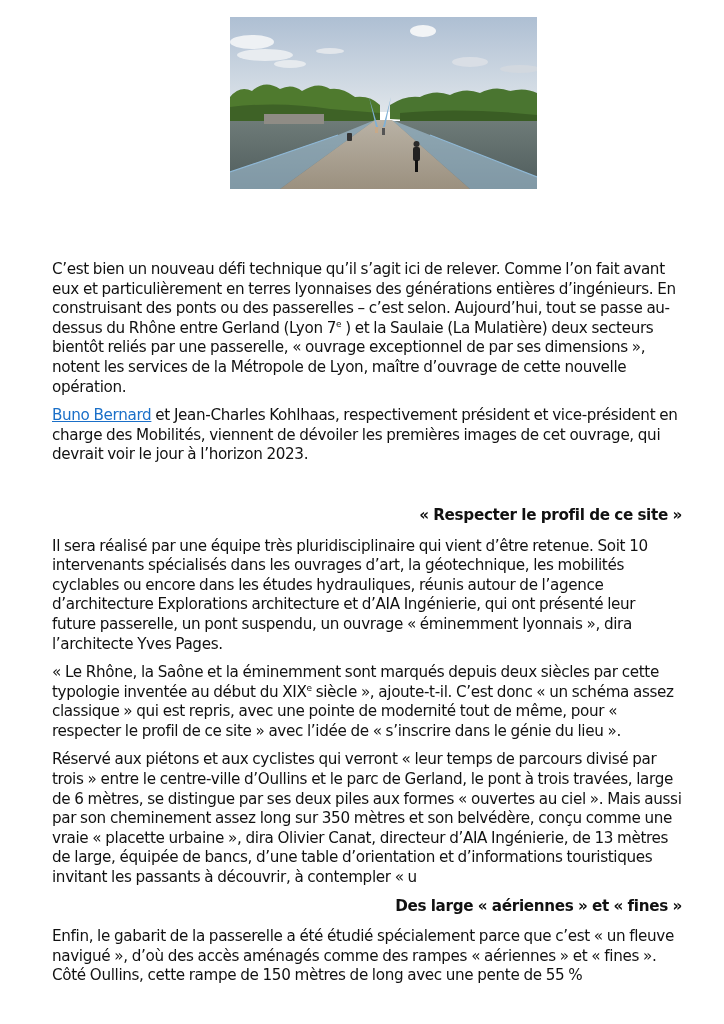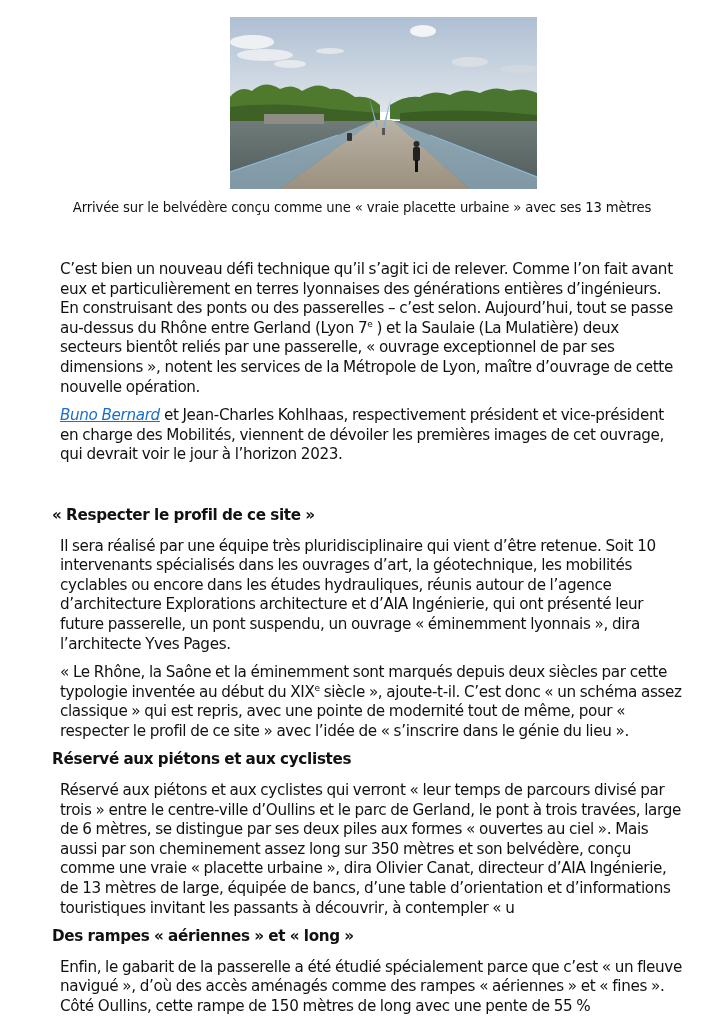--- a/index.html
+++ b/index.html
@@ -39,34 +39,34 @@
       position: absolute;
       left: 52px;
       top: 260px;
       width: 630px;
       font-size: 15.2px;
       line-height: 19.6px;
       letter-spacing: -0.35px;
       word-spacing: -0.5px;
     }
     .article p {
-      margin: 0 0 9px 8px;
+      margin: 0 0 9px 0;
     }
     .article h2 {
       margin: 0 0 11px 0;
       font-size: 15.2px;
       line-height: 19.6px;
       font-weight: bold;
       letter-spacing: -0.3px;
+      text-align: right;
     }
     .spacer-lg { height: 32px; }
     a.link {
       color: #1a6fc8;
       text-decoration: underline;
-      font-style: italic;
     }
     sup { font-size: 9px; line-height: 0; vertical-align: super; }
   </style>
 </head>
 <body>
 
 <div class="figure">
   <svg viewBox="0 0 307 172" preserveAspectRatio="none">
     <defs>
       <linearGradient id="sky" x1="0" y1="0" x2="0" y2="1">
@@ -115,37 +115,35 @@
     <rect x="117" y="116" width="5" height="8" fill="#333" rx="1"></rect>
     <rect x="152" y="111" width="3" height="7" fill="#555"></rect>
     <rect x="145" y="110" width="3" height="6" fill="#c6a989"></rect>
     <rect x="183" y="130" width="7" height="14" fill="#222" rx="2"></rect>
     <circle cx="186.5" cy="127" r="3" fill="#2a2a2a"></circle>
     <rect x="185" y="143" width="3" height="12" fill="#111"></rect>
   </svg>
 </div>
 
 <div class="caption">
-  <div>Arrivée sur le belvédère conçu comme une « vraie placette urbaine » avec ses 13 mètres</div>
 </div>
 
 <div class="article">
 
   <p><span>C’est bien un nouveau défi technique qu’il s’agit ici de relever. Comme l’on fait avant eux et particulièrement en terres lyonnaises des générations entières d’ingénieurs. En construisant des ponts ou des passerelles – c’est selon. Aujourd’hui, tout se passe au-dessus du Rhône entre Gerland (Lyon 7</span><sup>e</sup><span> ) et la Saulaie (La Mulatière) deux secteurs bientôt reliés par une passerelle, « ouvrage exceptionnel de par ses dimensions », notent les services de la Métropole de Lyon, maître d’ouvrage de cette nouvelle opération.</span></p>
 
   <p><a class="link" href="#">Buno Bernard</a><span> et Jean-Charles Kohlhaas, respectivement président et vice-président en charge des Mobilités, viennent de dévoiler les premières images de cet ouvrage, qui devrait voir le jour à l’horizon 2023.</span></p>
 
   <div class="spacer-lg"></div>
 
   <h2>« Respecter le profil de ce site »</h2>
 
   <p>Il sera réalisé par une équipe très pluridisciplinaire qui vient d’être retenue. Soit 10 intervenants spécialisés dans les ouvrages d’art, la géotechnique, les mobilités cyclables ou encore dans les études hydrauliques, réunis autour de l’agence d’architecture Explorations architecture et d’AIA Ingénierie, qui ont présenté leur future passerelle, un pont suspendu, un ouvrage « éminemment lyonnais », dira l’architecte Yves Pages.</p>
 
   <p><span>« Le Rhône, la Saône et la éminemment sont marqués depuis deux siècles par cette typologie inventée au début du XIX</span><sup>e</sup><span> siècle », ajoute-t-il. C’est donc « un schéma assez classique » qui est repris, avec une pointe de modernité tout de même, pour « respecter le profil de ce site » avec l’idée de « s’inscrire dans le génie du lieu ».</span></p>
 
-  <h2>Réservé aux piétons et aux cyclistes</h2>
 
   <p>Réservé aux piétons et aux cyclistes qui verront « leur temps de parcours divisé par trois » entre le centre-ville d’Oullins et le parc de Gerland, le pont à trois travées, large de 6 mètres, se distingue par ses deux piles aux formes « ouvertes au ciel ». Mais aussi par son cheminement assez long sur 350 mètres et son belvédère, conçu comme une vraie « placette urbaine », dira Olivier Canat, directeur d’AIA Ingénierie, de 13 mètres de large, équipée de bancs, d’une table d’orientation et d’informations touristiques invitant les passants à découvrir, à contempler « u</p>
 
-  <h2>Des rampes « aériennes » et « long »</h2>
+  <h2>Des large « aériennes » et « fines »</h2>
 
   <p>Enfin, le gabarit de la passerelle a été étudié spécialement parce que c’est « un fleuve navigué », d’où des accès aménagés comme des rampes « aériennes » et « fines ». Côté Oullins, cette rampe de 150 mètres de long avec une pente de 55 %</p>
 </div>
 
 </body></html>

